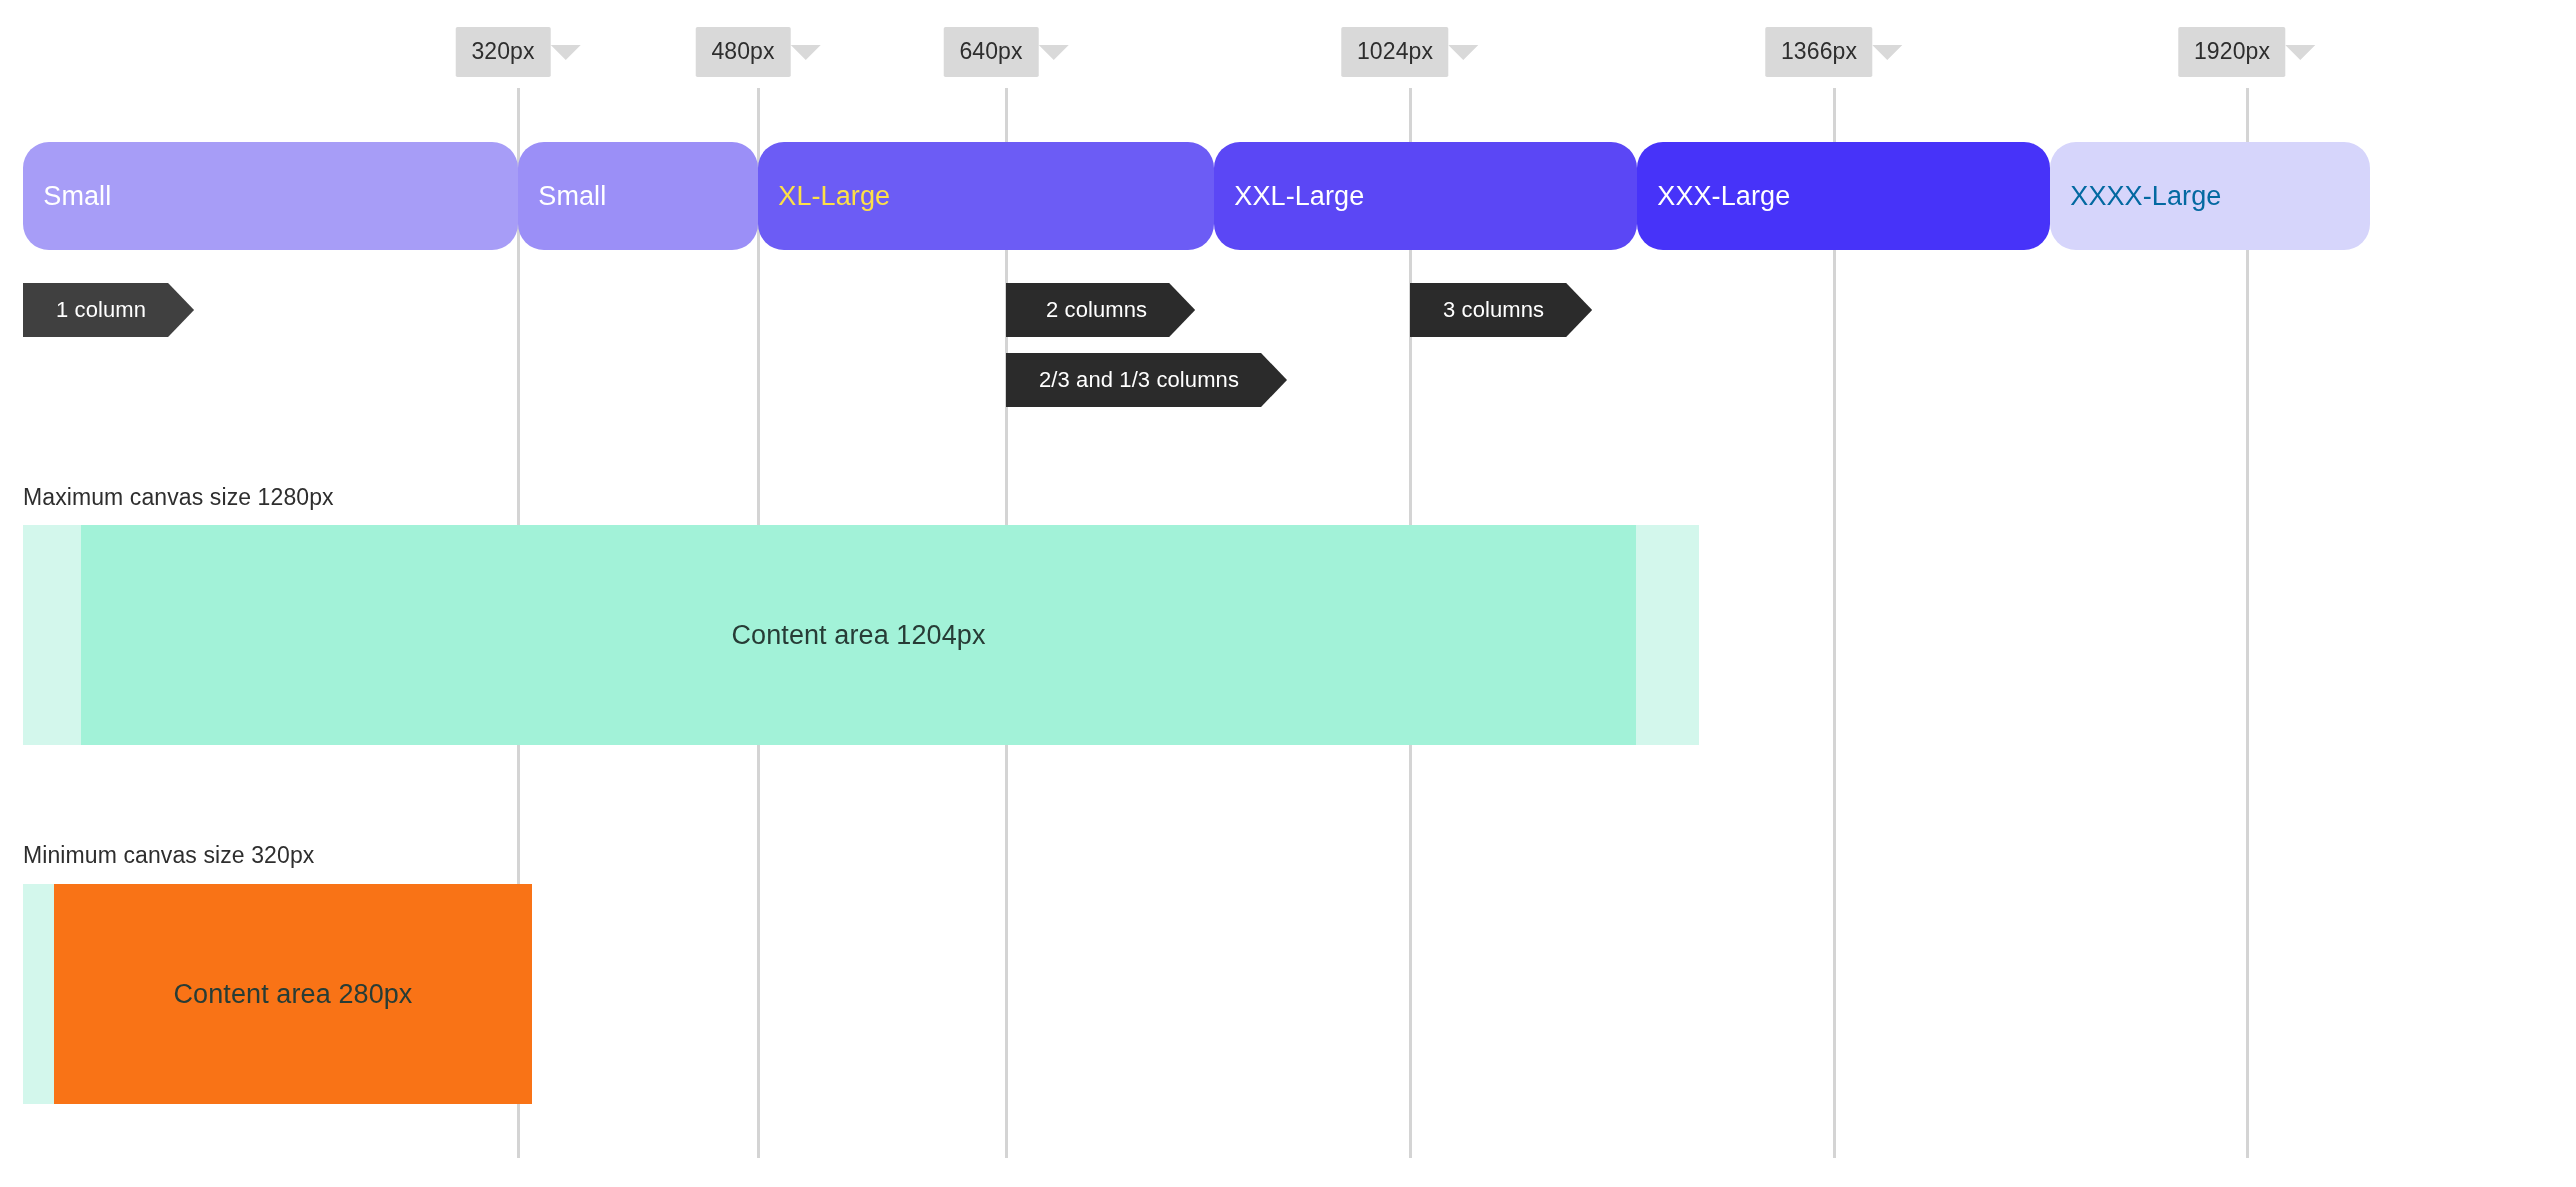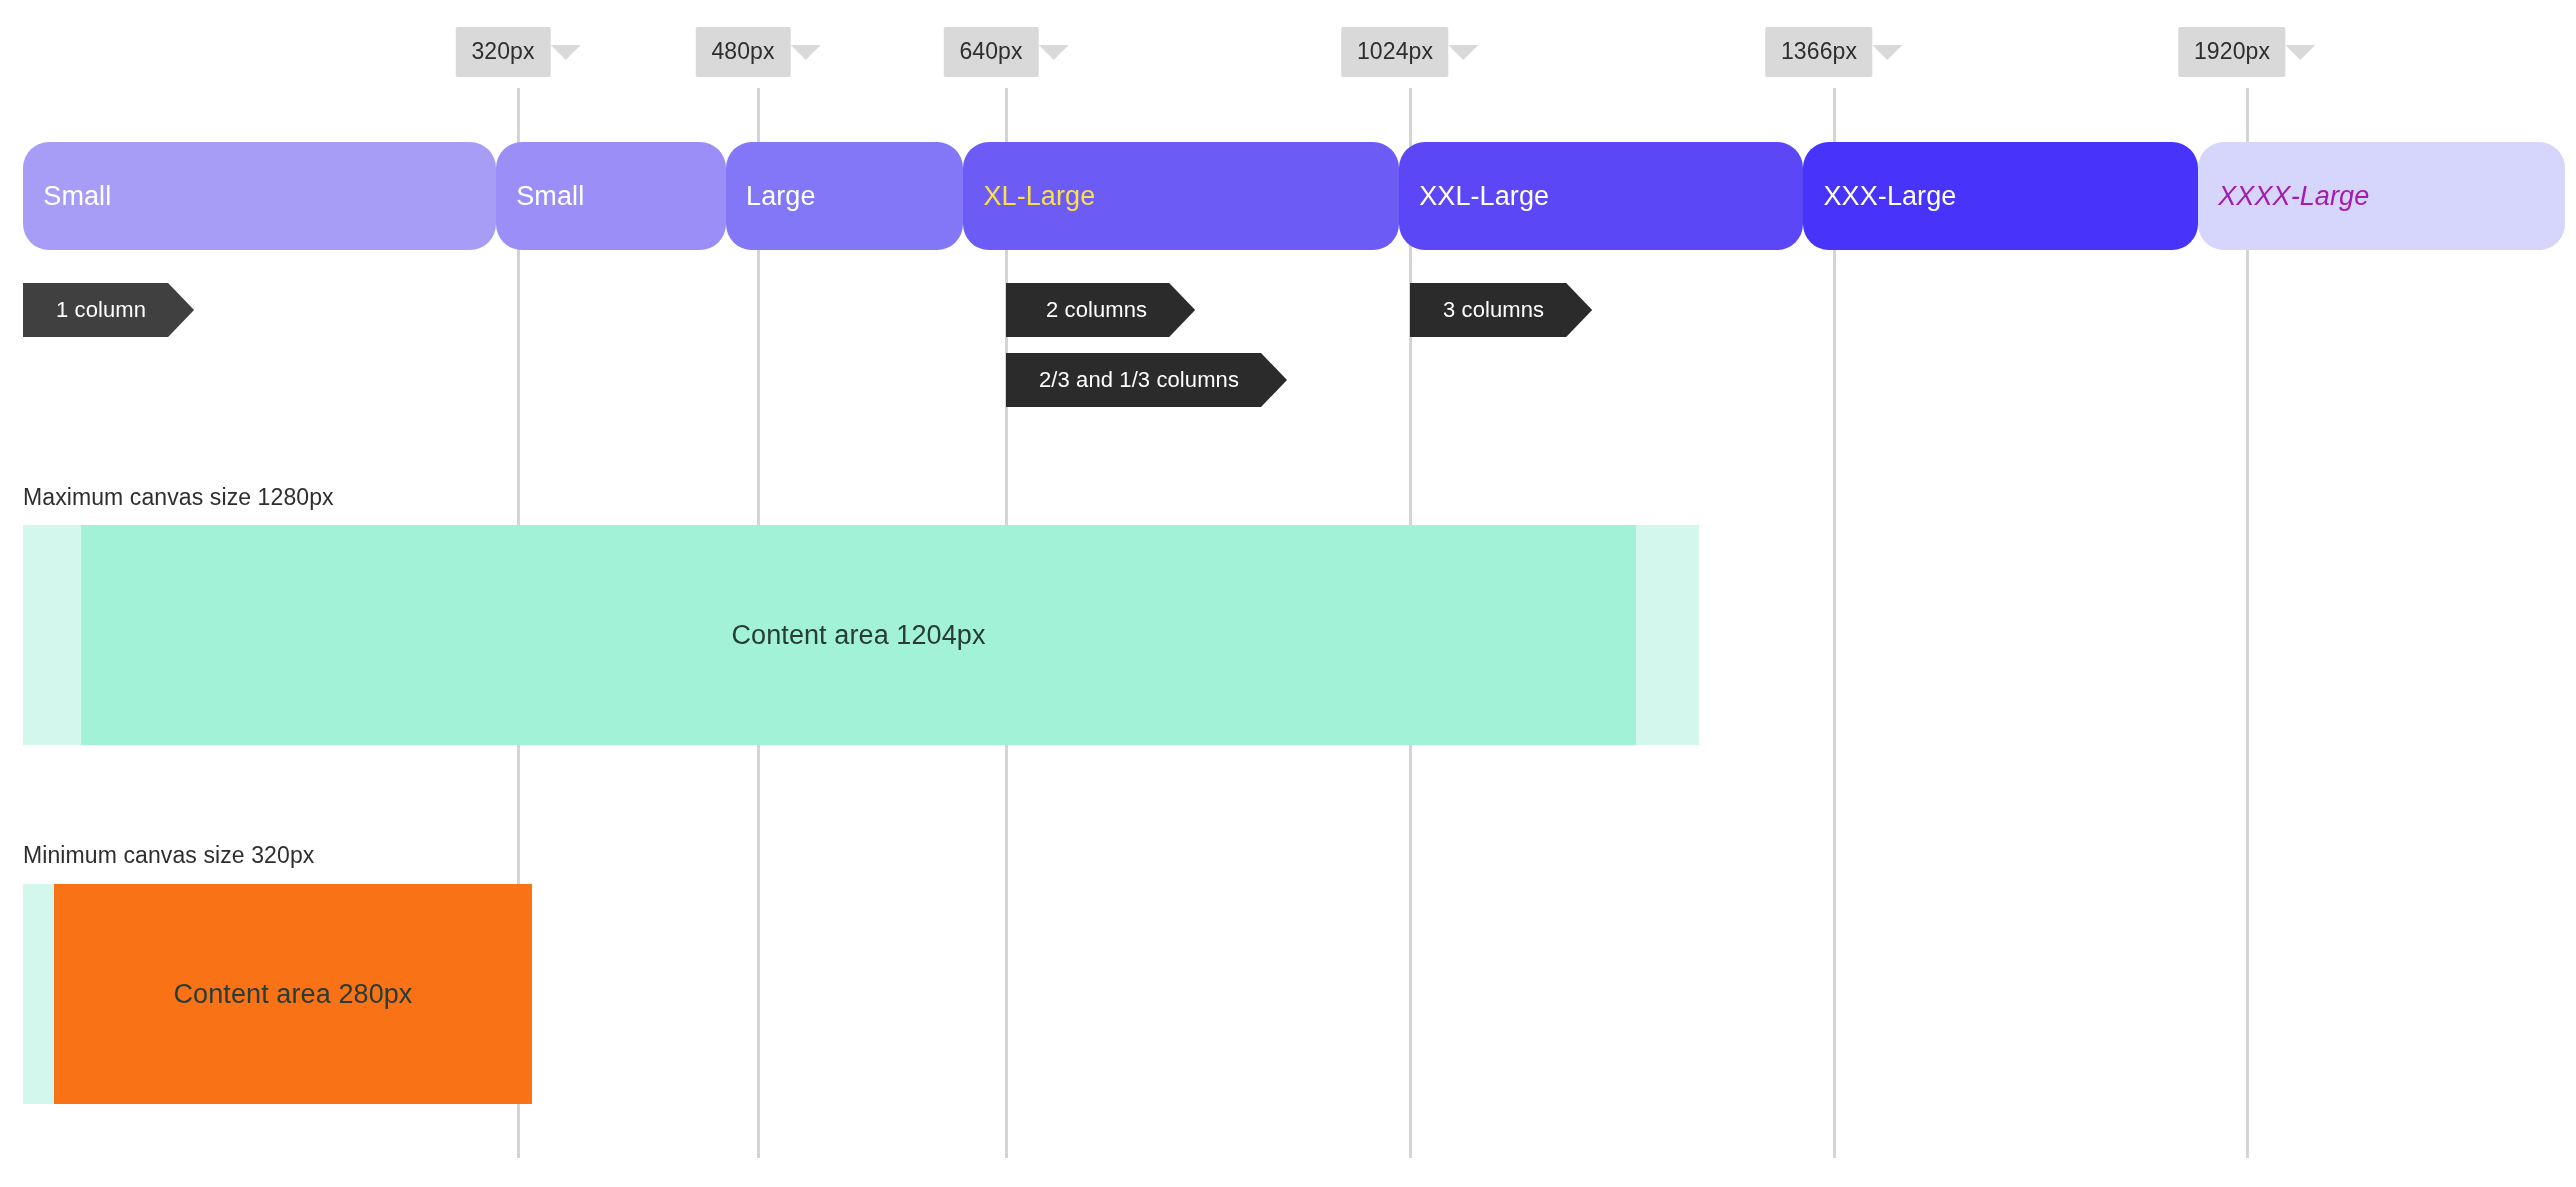--- a/index.html
+++ b/index.html
@@ -164,33 +164,30 @@
       </div>
     </div>
 
   <div class="band-strip" id="band-strip">
       <div class="band" style="width: 495px; background: rgb(167, 157, 247); color: rgb(255, 255, 255);">
         <span>Small</span>
       </div>
       <div class="band" style="width: 240px; background: rgb(155, 143, 247); color: rgb(255, 255, 255);">
         <span>Small</span>
       </div>
-      <div class="band" style="width: 248px; background: rgb(130, 119, 247); color: rgb(255, 255, 255);">
-        <span>Large</span>
-      </div>
       <div class="band" style="width: 456px; background: rgb(108, 92, 245); color: #fde047;">
         <span>XL-Large</span>
       </div>
       <div class="band" style="width: 423px; background: rgb(91, 71, 245); color: rgb(255, 255, 255);">
         <span>XXL-Large</span>
       </div>
       <div class="band" style="width: 413px; background: rgb(71, 51, 249); color: rgb(255, 255, 255);">
         <span>XXX-Large</span>
       </div>
-      <div class="band" style="width: 384px; background: rgb(214, 213, 251); color: #a21caf; font-style: italic;">
+      <div class="band" style="width: 320px; background: rgb(214, 213, 251); color: #0369a1;">
         <span>XXXX-Large</span>
       </div>
     </div>
 
   <div id="col-tags">
       <div class="col-tag" style="left: 23px; top: 283px; background: #404040; color: rgb(255, 255, 255);">
         <span>1 column</span>
       </div>
       <div class="col-tag" style="left: 1006px; top: 283px; background: rgb(43, 43, 43); color: rgb(255, 255, 255); padding-left: 40px;">
         <span>2 columns</span>

